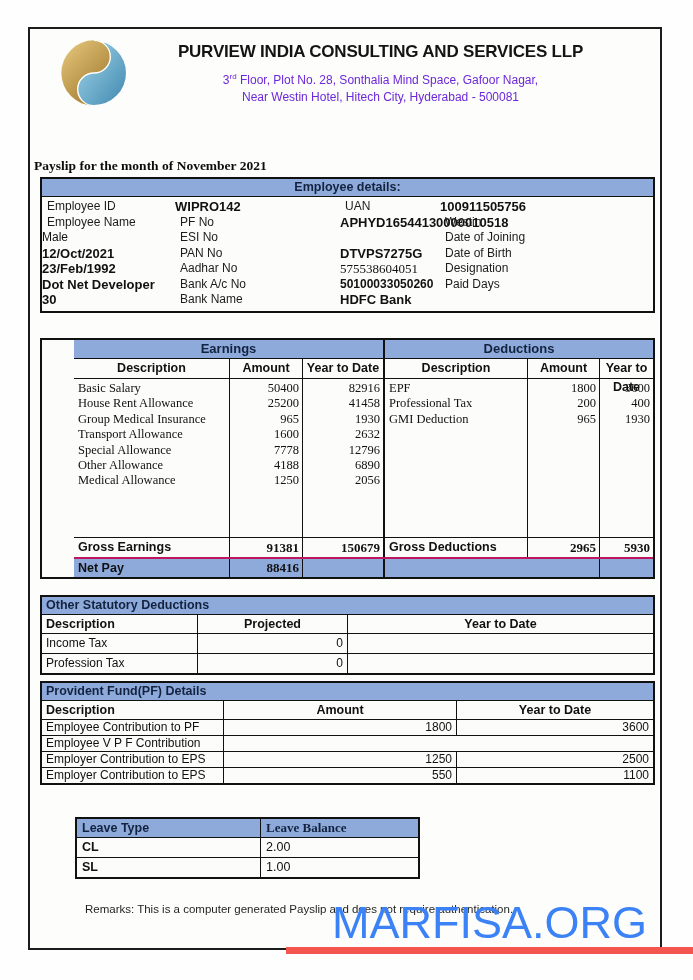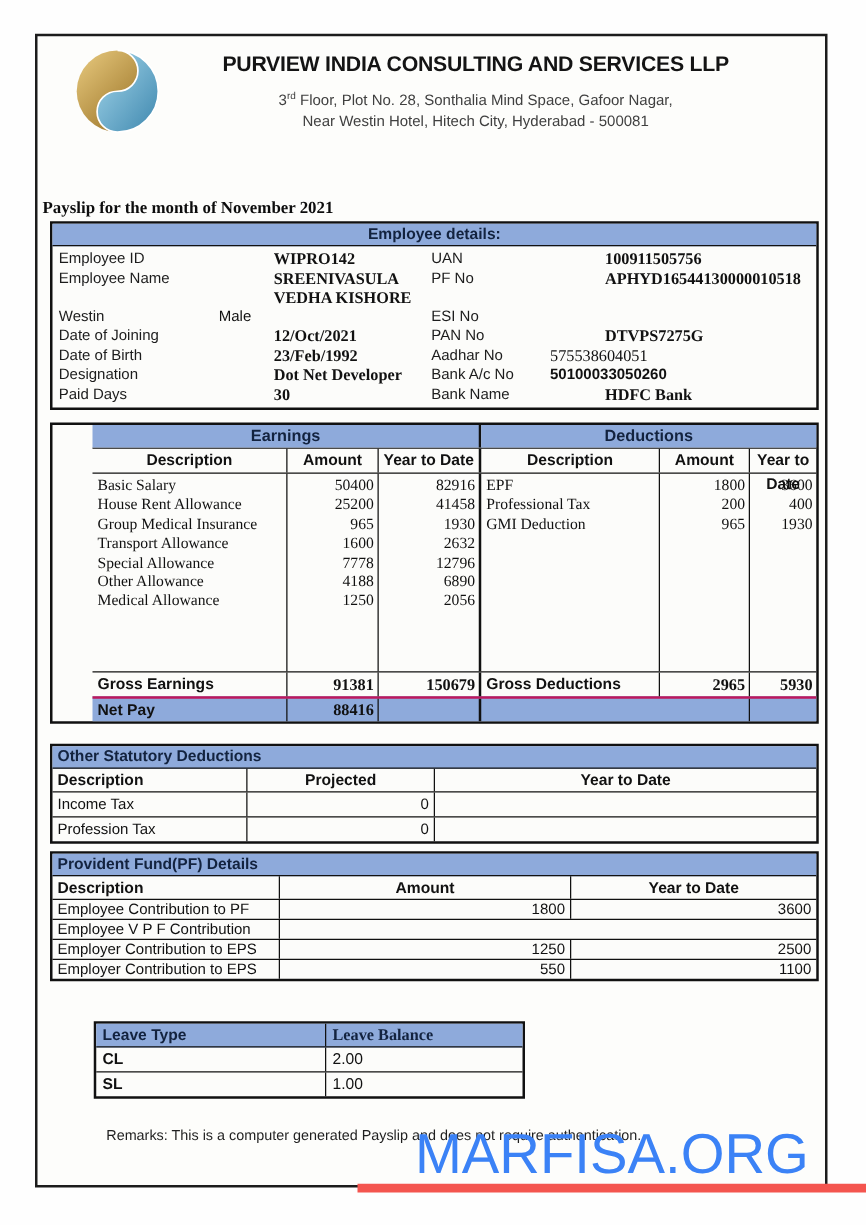--- a/index.html
+++ b/index.html
@@ -5,39 +5,39 @@
   html,body{margin:0;padding:0;width:693px;height:980px;background:#ffffff;
     font-family:"Liberation Sans",sans-serif;color:#111;}
   .canvas{position:absolute;inset:0;width:693px;height:980px;background:#fefefe;overflow:hidden;}
   .page{position:absolute;left:28px;top:27px;width:634px;height:923px;
     border:2px solid #1c1c1c;background:#fdfdfb;box-sizing:border-box;}
 
   
   .logo{position:absolute;left:30px;top:10px;width:68px;height:68px;}
   .company-block{position:absolute;left:98px;top:13px;width:505px;text-align:center;}
   .company-name{font-weight:bold;font-size:17px;letter-spacing:-0.2px;color:#141414;white-space:nowrap;}
-  .company-addr{font-size:12px;color:#404040;line-height:17px;}
+  .company-addr{font-size:12px;color:#6d28d9;line-height:17px;}
   .company-addr.first{margin-top:6px;}
   sup{font-size:8px;}
 
   .payslip-title{position:absolute;left:4px;top:129px;font-family:"Liberation Serif",serif;
     font-weight:bold;font-size:13.5px;color:#0d0d0d;}
 
   
   .blue{background:#8EAADB;color:#13233f;}
 
   
   .emp{position:absolute;left:10px;top:148px;width:615px;border:2px solid #111;
     box-sizing:border-box;background:#fcfcfa;}
   .emp-bar{height:17px;line-height:17px;border-bottom:1px solid #111;text-align:center;
     font-weight:bold;font-size:12.5px;}
   .emp-grid{display:grid;grid-template-columns:133px 165px 100px 1fr;
     padding:2px 0 3px 0;font-size:12px;line-height:15.5px;}
   .emp-label{padding-left:5px;color:#1c1c1c;}
-  .v-bserif{font-family:Liberation Serif, serif;font-weight:bold;font-size:13px;margin-left:44px;}
+  .v-bserif{font-family:Liberation Sans, sans-serif;font-weight:bold;font-size:13px;}
   .v-serif{font-family:"Liberation Serif",serif;font-size:13px;}
   .v-bsans{font-weight:bold;font-size:12px;}
   .v-sans{font-size:12px;}
 
   
   .mtable{position:absolute;left:10px;top:309px;width:615px;border:2px solid #111;
     box-sizing:border-box;background:#fcfcfa;padding-left:32px;}
   .fx{display:flex;}
   .mh{height:18px;line-height:18px;text-align:center;font-weight:bold;font-size:13px;}
   .mh-left{width:311px;border-right:2px solid #111;box-sizing:border-box;}
@@ -133,21 +133,20 @@
 
     <section class="emp">
       <div class="emp-bar blue">Employee details:</div>
       <div class="emp-grid">
         <div class="emp-label">Employee ID</div>
         <div class="v-bserif">WIPRO142</div>
         <div class="emp-label">UAN</div>
         <div class="v-bserif">100911505756</div>
 
         <div class="emp-label">Employee Name</div>
-        <div class="v-bserif">SREENIVASULA VEDHA KISHORE</div>
         <div class="emp-label">PF No</div>
         <div class="v-bserif">APHYD16544130000010518</div>
 
         <div class="emp-label">Westin</div>
         <div class="v-sans">Male</div>
         <div class="emp-label">ESI No</div>
         <div class="v-sans"></div>
 
         <div class="emp-label">Date of Joining</div>
         <div class="v-bserif">12/Oct/2021</div>

